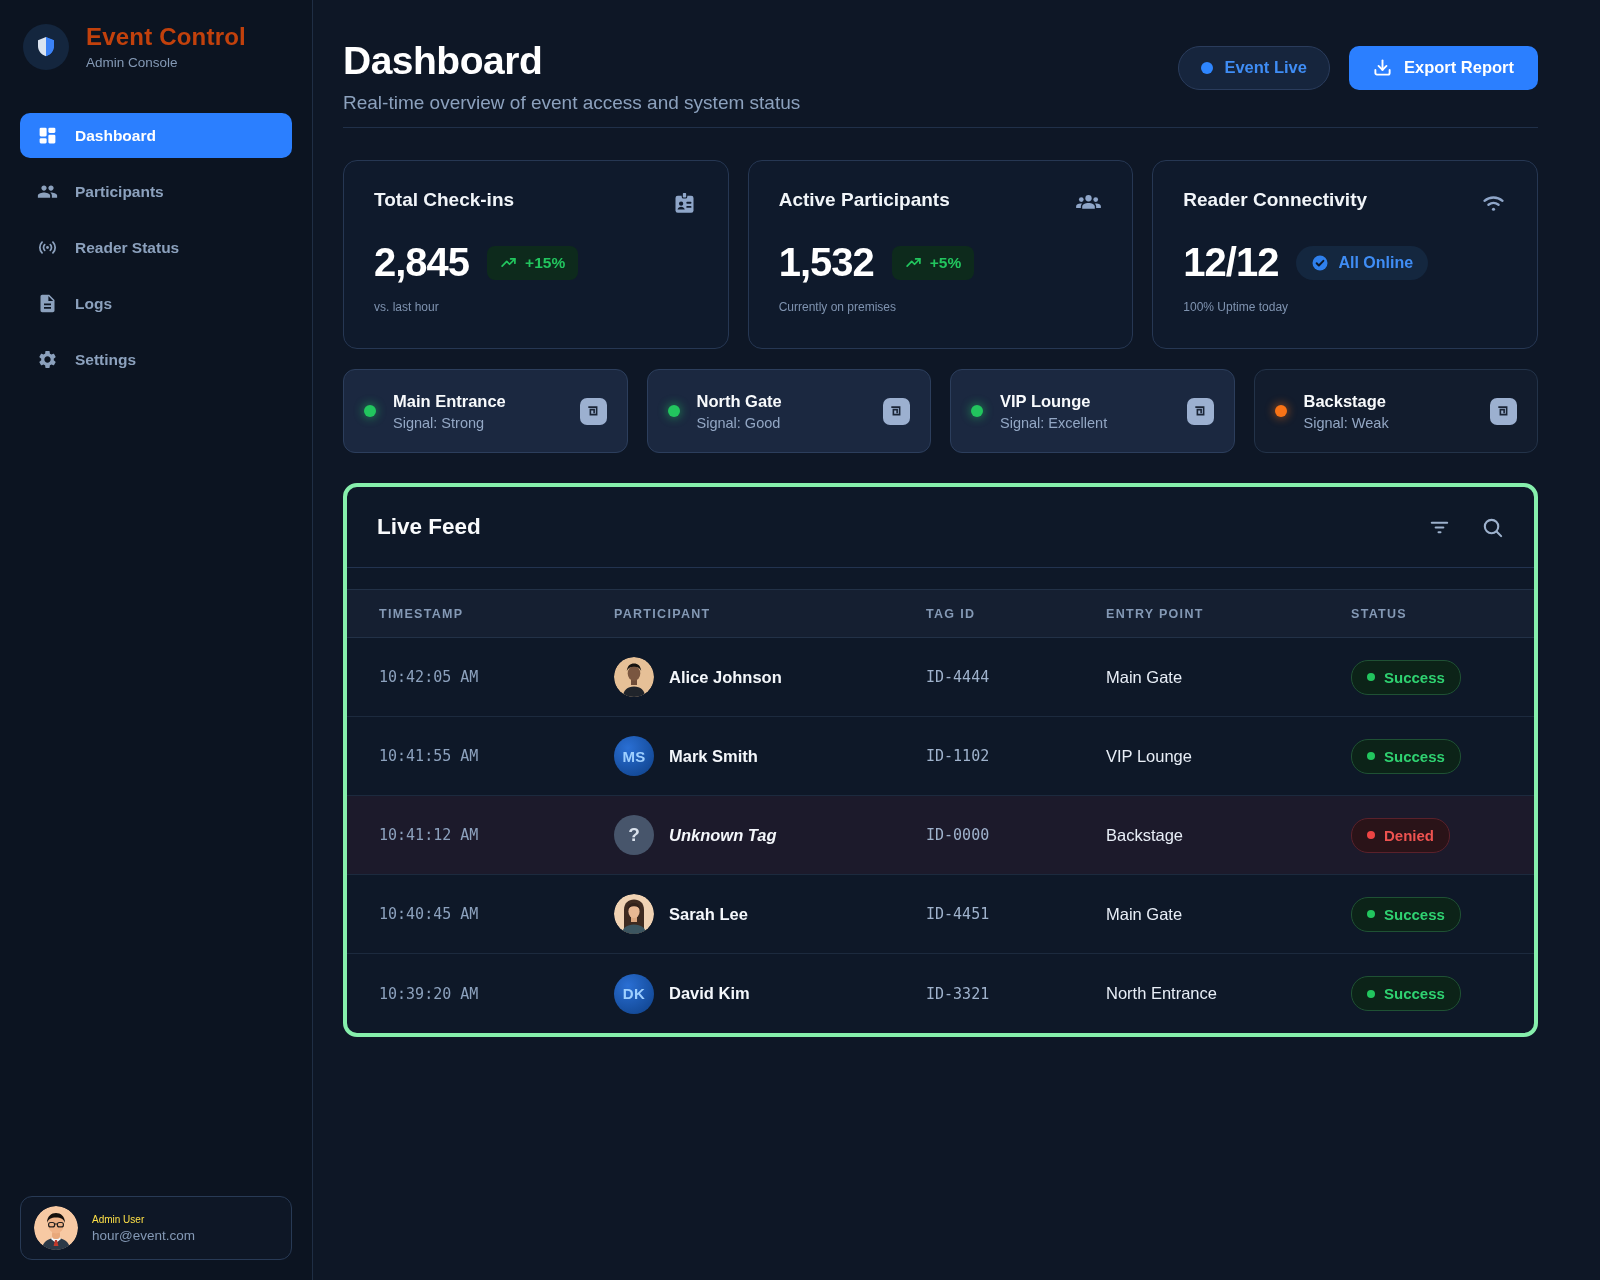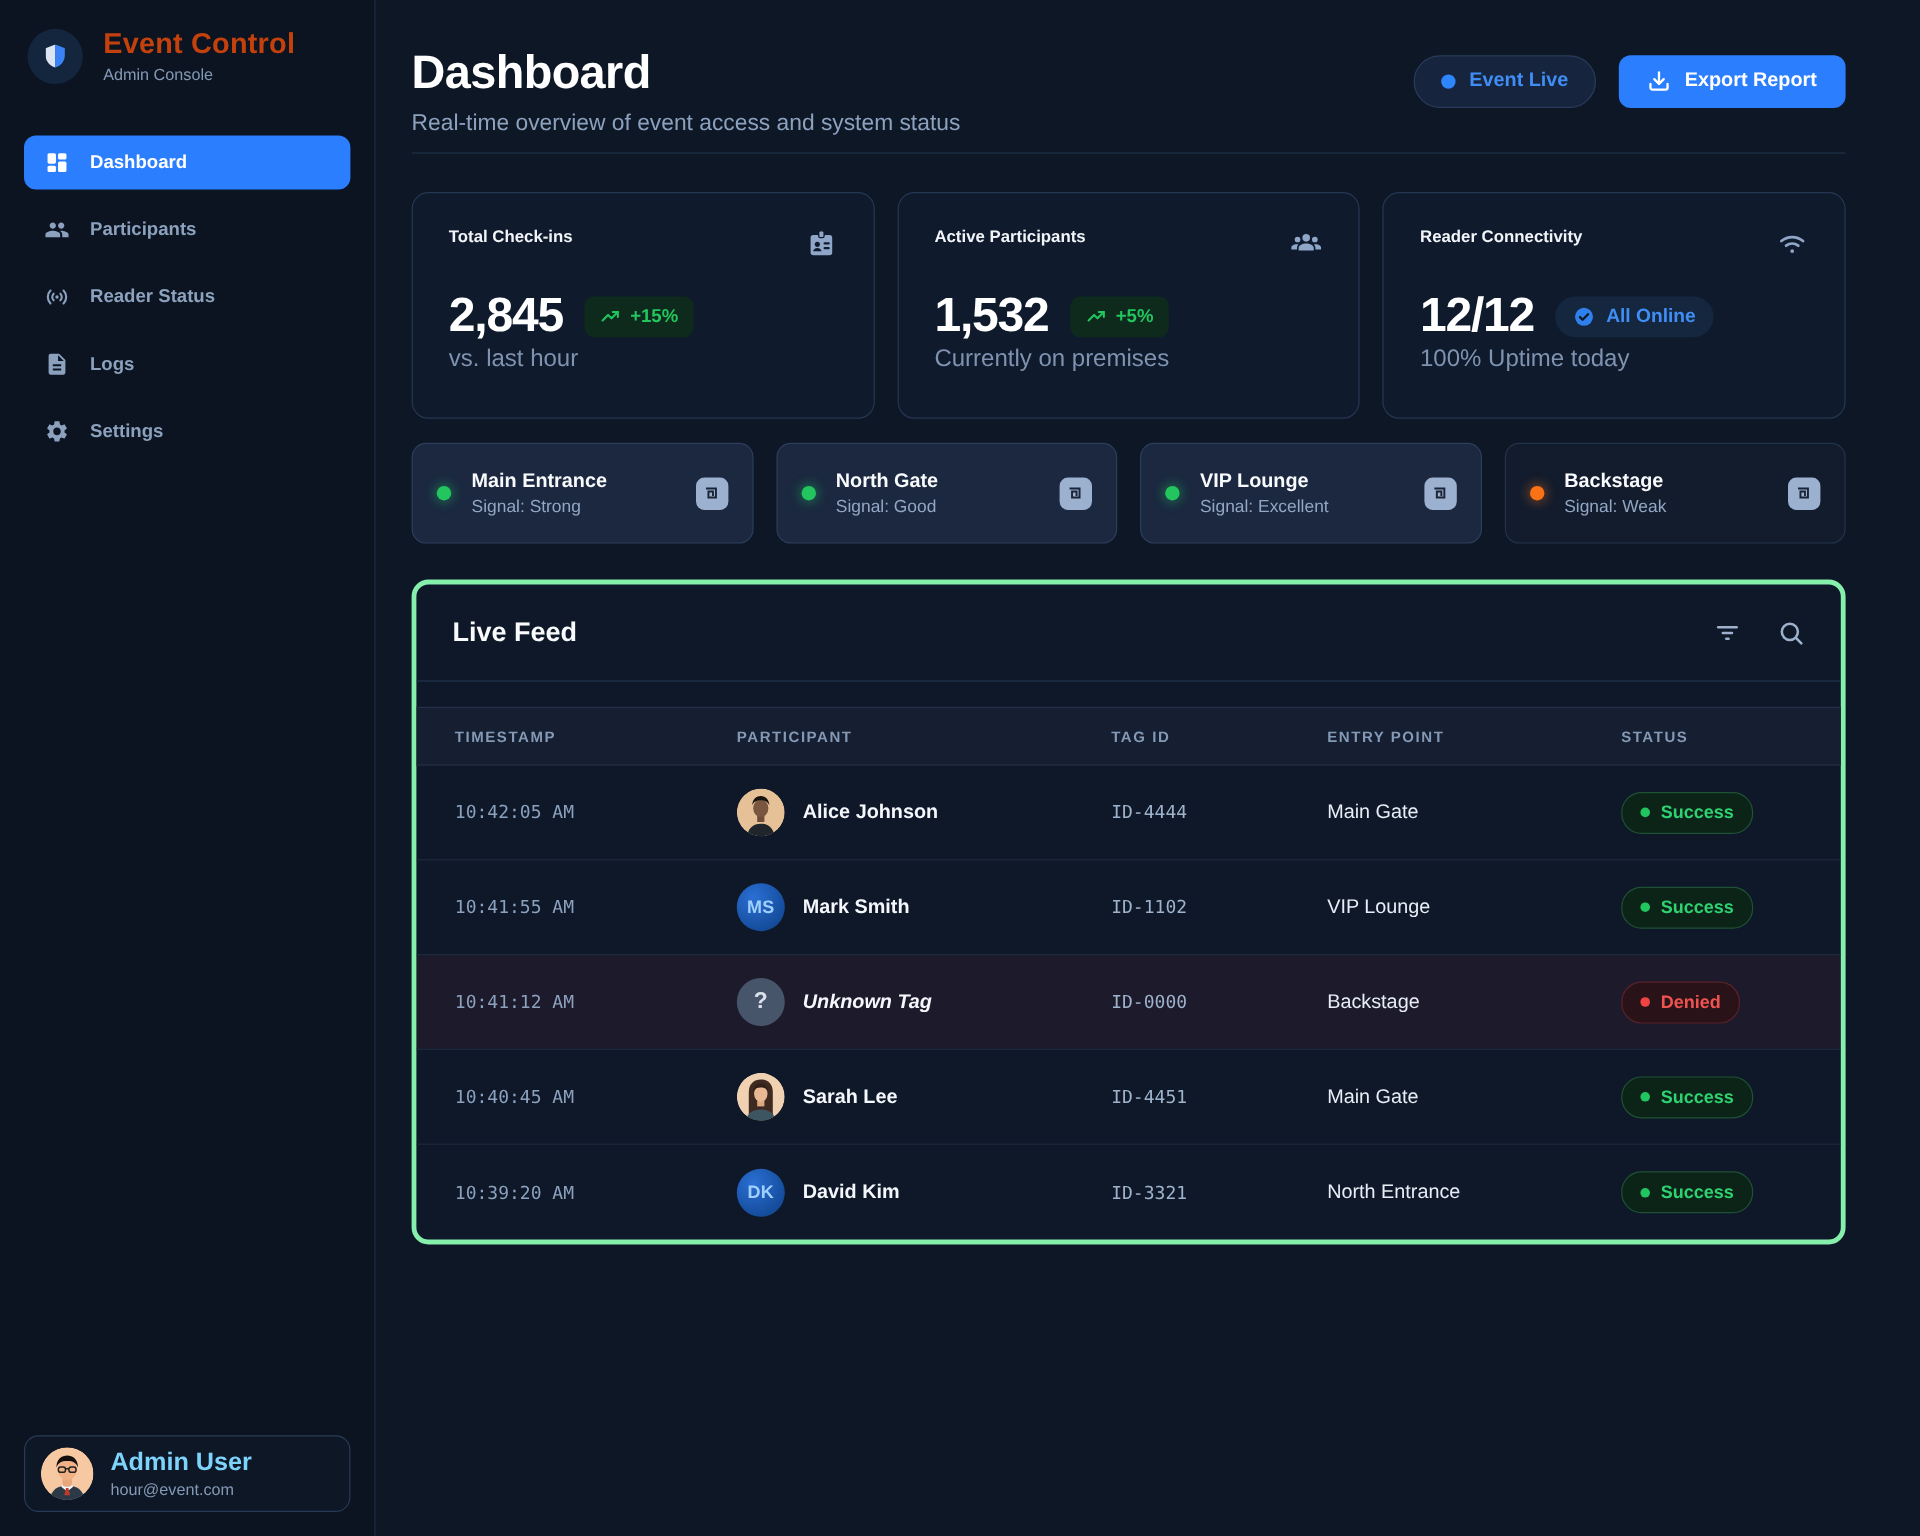--- a/index.html
+++ b/index.html
@@ -38,21 +38,21 @@
   .nav-item svg { width:21px; height:21px; }
   .nav-item.active { background:#2b7fff; color:#ffffff; }
   .sidebar-bottom { margin-top:auto; }
   .user-card {
     border:1px solid #28395421; border:1px solid #283a55;
     border-radius:12px; padding:9px 13px;
     display:flex; align-items:center; gap:14px; cursor:pointer;
     background:#0e1726;
   }
   .user-avatar { width:44px; height:44px; border-radius:50%; overflow:hidden; flex:0 0 auto; }
-  .user-name { font-size:21px; font-weight:700; color:#7dd3fc; }
+  .user-name { font-size:10px; font-weight:400; color:#fde047; }
   .user-email { font-size:13.5px; color:#8499b5; margin-top:3px; }
   .logout-btn {
     margin-top:28px; width:100%; height:45px; border:none; border-radius:10px;
     background:#1d2c45; color:#f1f5f9; font-size:16px; font-weight:700;
     font-family:inherit; cursor:pointer; display:block;
   }
 
   
   .main { flex:1; padding:0 62px 0 30px; overflow:hidden; }
   .page-header {
@@ -76,37 +76,37 @@
   }
   .export-btn svg { width:19px; height:19px; }
 
   
   .stats { display:grid; grid-template-columns:repeat(3,1fr); gap:19px; margin-top:32px; }
   .stat-card {
     background:#0f1a2c; border:1px solid #263753; border-radius:14px;
     padding:28px 30px; height:189px;
   }
   .stat-top { display:flex; align-items:flex-start; justify-content:space-between; }
-  .stat-title { font-size:14px; font-weight:600; color:#f1f5f9; }
+  .stat-title { font-size:19px; font-weight:600; color:#f1f5f9; }
   .stat-icon svg { width:27px; height:27px; }
   .stat-value-row { display:flex; align-items:center; gap:18px; margin-top:20px; }
   .stat-value { font-size:40px; font-weight:800; color:#ffffff; letter-spacing:-1px; }
   .delta-pill {
     display:inline-flex; align-items:center; gap:8px;
     background:#0d2a1c; border-radius:8px; padding:8px 13px;
     color:#22c55e; font-size:15.5px; font-weight:600;
   }
   .delta-pill svg { width:17px; height:17px; }
   .online-pill {
     display:inline-flex; align-items:center; gap:9px;
     background:#14273f; border-radius:17px; padding:8px 15px;
     color:#3f8df5; font-size:16px; font-weight:700;
   }
   .online-pill svg { width:18px; height:18px; }
-  .stat-note { margin-top:2px; font-size:20px; color:#7f93b0; }
+  .stat-note { margin-top:15px; font-size:12px; color:#7f93b0; }
 
   
   .readers { display:grid; grid-template-columns:repeat(4,1fr); gap:19px; margin-top:20px; }
   .reader-card {
     height:84px; border-radius:12px; background:#1b2840; border:1px solid #2c3e5c;
     display:flex; align-items:center; padding:0 20px; gap:17px;
   }
   .reader-card.dim { background:#121c2d; border-color:#233349; }
   .reader-dot { width:12px; height:12px; border-radius:50%; flex:0 0 auto;
     background:var(--dot); box-shadow:0 0 9px 2px var(--glow); }

